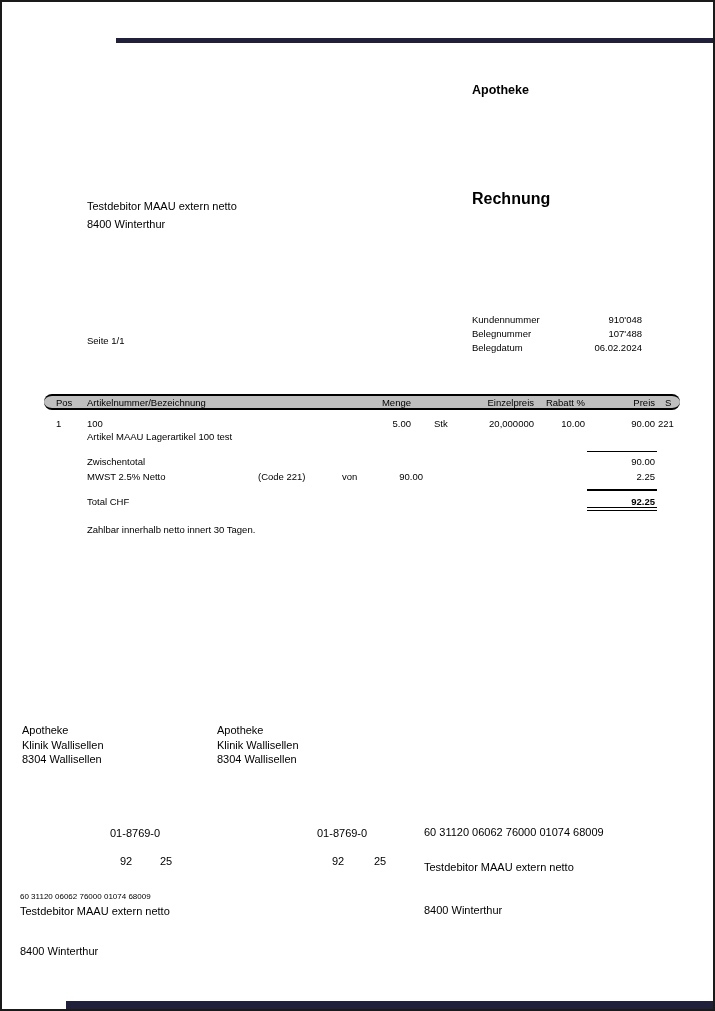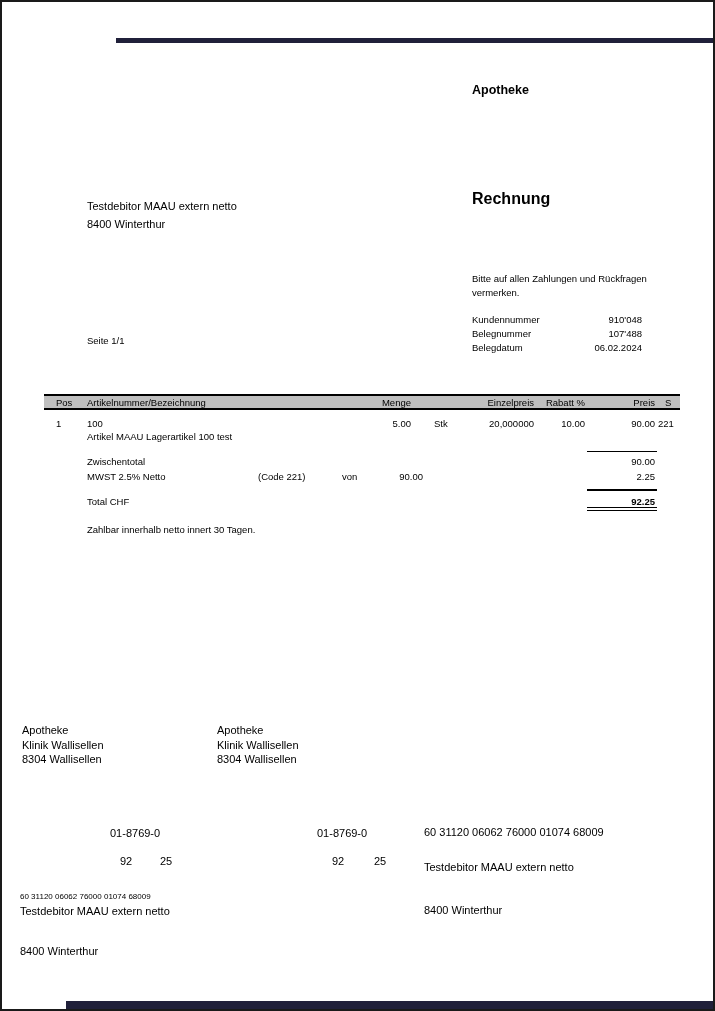--- a/index.html
+++ b/index.html
@@ -13,21 +13,21 @@
   .fs8{font-size:8px;line-height:10px;}
   .bold{font-weight:bold;}
   .company-header{left:470px;top:45px;font-size:12.5px;font-weight:bold;}
   .recipient{left:85px;top:159px;font-size:11px;line-height:18px;}
   .doc-title{left:470px;top:152px;font-size:16px;font-weight:bold;}
   .note{left:470px;top:234px;font-size:9.5px;line-height:14px;}
   .info-row{left:470px;width:170px;display:flex;justify-content:space-between;font-size:9.5px;}
   .page-indicator{left:85px;top:297px;font-size:9.5px;}
   
   .thead{left:42px;top:356px;width:636px;height:16px;background:#bfbfbf;
-         border-top:2px solid #000;border-bottom:2px solid #000;box-sizing:border-box;}
+         border-top:2px solid #000;border-bottom:2px solid #000;box-sizing:border-box;border-radius:8px;}
   .trow{left:42px;width:636px;height:13px;}
   .tc{position:absolute;top:1px;white-space:nowrap;}
   .c-pos{left:12px;}
   .c-art{left:43px;}
   .c-qty{left:284px;width:83px;text-align:right;}
   .c-unit{left:390px;}
   .c-uprice{left:400px;width:90px;text-align:right;}
   .c-disc{left:495px;width:46px;text-align:right;}
   .c-price{left:545px;width:66px;text-align:right;}
   .c-s-h{left:621px;}
@@ -51,24 +51,20 @@
 
   <div class="abs company-header">Apotheke</div>
 
   <div class="abs recipient">
     <div>Testdebitor MAAU extern netto</div>
     <div>8400 Winterthur</div>
   </div>
 
   <div class="abs doc-title">Rechnung</div>
 
-  <div class="abs note">
-    <div>Bitte auf allen Zahlungen und Rückfragen</div>
-    <div>vermerken.</div>
-  </div>
 
   <div class="abs info-row" style="top:276px;">
     <span>Kundennummer</span>
     <span>910'048</span>
   </div>
   <div class="abs info-row" style="top:290px;">
     <span>Belegnummer</span>
     <span>107'488</span>
   </div>
   <div class="abs info-row" style="top:304px;">

